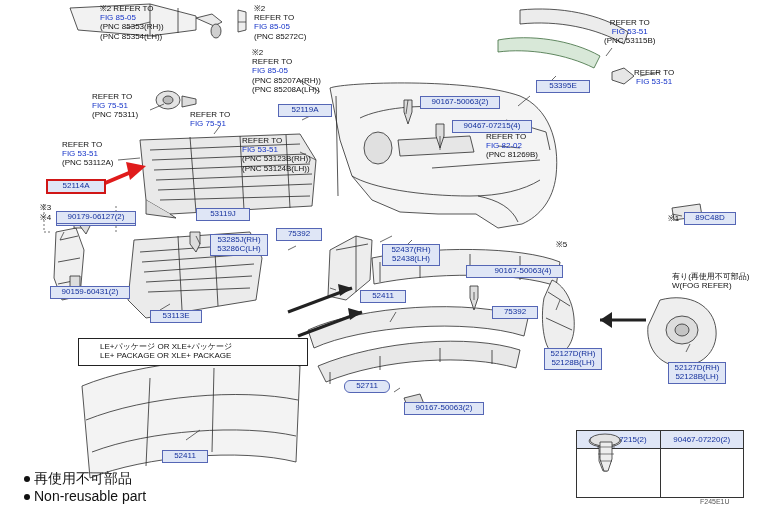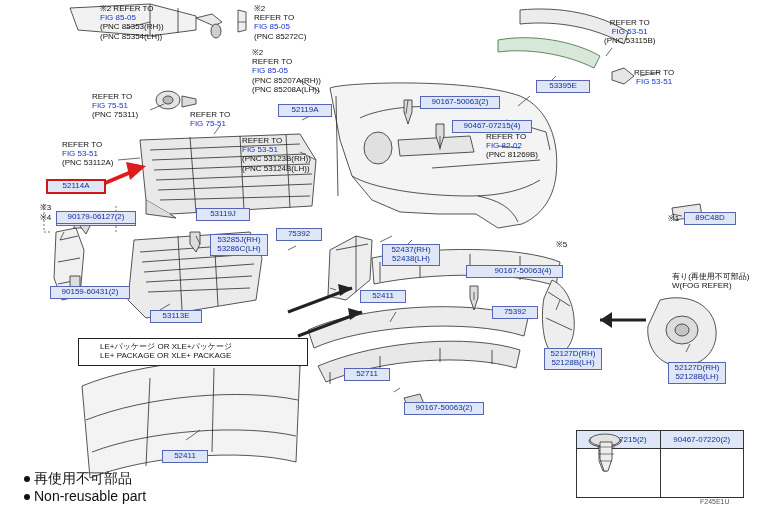--- a/index.html
+++ b/index.html
@@ -209,21 +209,21 @@
 52438(LH)</div>
   <div class="partbox" style="left:684px;top:212px;width:44px;">89C48D</div>
   <div class="partbox" style="left:150px;top:310px;width:44px;">53113E</div>
   <div class="partbox" style="left:360px;top:290px;width:38px;">52411</div>
   <div class="partbox" style="left:466px;top:265px;width:72px;padding-left:20px;">90167-50063(4)</div>
   <div class="partbox" style="left:492px;top:306px;width:38px;">75392</div>
   <div class="partbox" style="left:544px;top:348px;width:50px;">52127D(RH)
 52128B(LH)</div>
   <div class="partbox" style="left:668px;top:362px;width:50px;">52127D(RH)
 52128B(LH)</div>
-  <div class="partbox" style="left:344px;top:368px;width:38px;">52711</div>
+  <div class="partbox" style="left:344px;top:380px;width:38px;border-radius:6px;">52711</div>
   <div class="partbox" style="left:404px;top:402px;width:72px;">90167-50063(2)</div>
   <div class="partbox" style="left:162px;top:450px;width:38px;">52411</div>
   <div class="partbox" style="left:50px;top:286px;width:72px;">90159-60431(2)</div>
 
   <div class="lbl" style="left:40px;top:203px;">※3</div>
   <div class="partbox" style="left:56px;top:213px;width:72px;">90179-06349(2)</div>
   <div class="lbl" style="left:40px;top:213px;">※4</div>
   <div class="partbox" style="left:56px;top:211px;width:72px;">90179-06127(2)</div>
 
   <div class="lbl" style="left:668px;top:214px;">※1</div>

